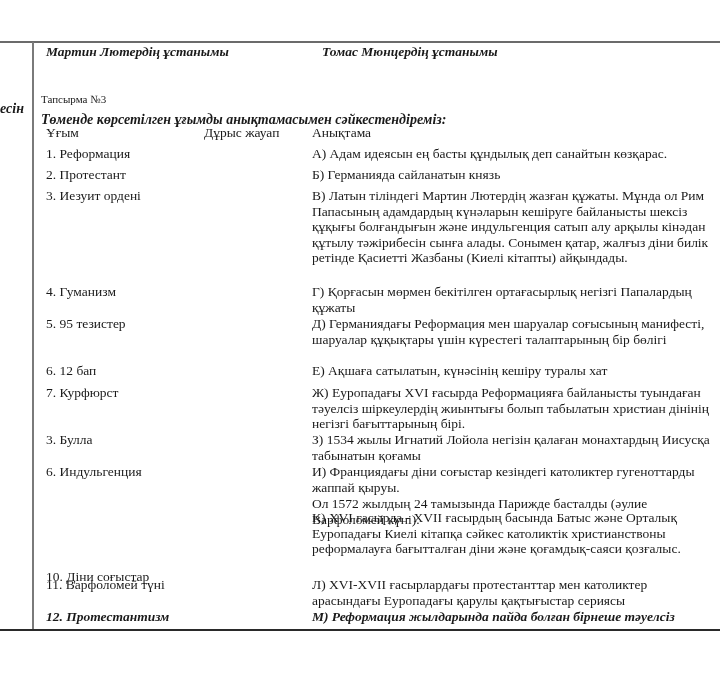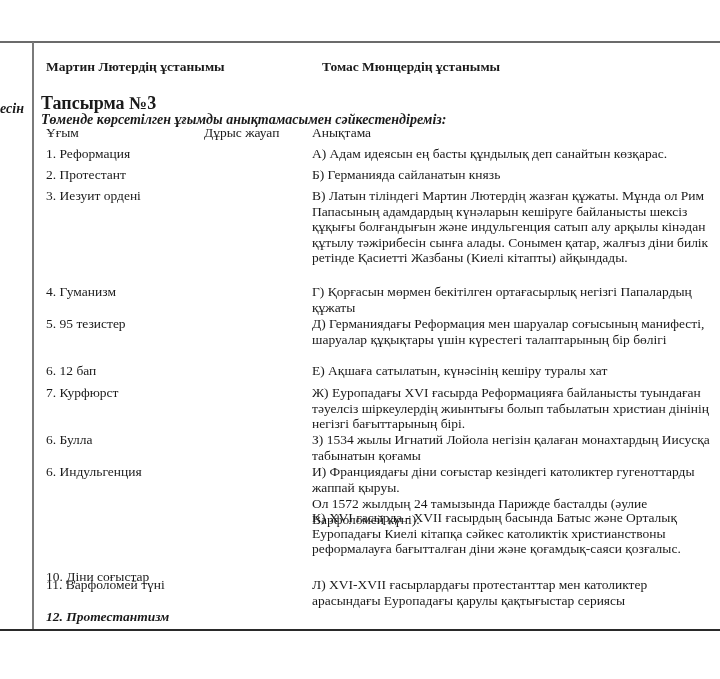--- a/index.html
+++ b/index.html
@@ -45,28 +45,28 @@
       font-size: 14px;
       font-weight: bold;
       font-style: italic;
       white-space: nowrap;
     }
     .pos-header {
       position: absolute;
       top: 44px;
       font-size: 13.5px;
       font-weight: bold;
+      font-style: italic;
       white-space: nowrap;
-      margin-top: 15px;
     }
     .task-title {
       position: absolute;
       left: 41px; top: 93px;
-      font-size: 18px;
-      font-weight: bold;
+      font-size: 11px;
+      font-weight: normal;
       white-space: nowrap;
     }
     .task-sub {
       position: absolute;
       left: 41px; top: 112px;
       font-size: 14px;
       font-weight: bold;
       font-style: italic;
       white-space: nowrap;
     }
@@ -114,31 +114,32 @@
   <div class="colhead" style="left:204px;">Дұрыс жауап</div>
   <div class="colhead" style="left:312px;">Анықтама</div>
 
   <div class="term" style="top:146px;">1. Реформация</div>
   <div class="term" style="top:167px;">2. Протестант</div>
   <div class="term" style="top:188px;">3. Иезуит ордені</div>
   <div class="term" style="top:284px;">4. Гуманизм</div>
   <div class="term" style="top:316px;">5. 95 тезистер</div>
   <div class="term" style="top:363px;">6. 12 бап</div>
   <div class="term" style="top:385px;">7. Курфюрст</div>
-  <div class="term" style="top:432px;">6. Булла</div>
+  <div class="term" style="top:432px;">3. Булла</div>
   <div class="term" style="top:464px;">6. Индульгенция</div>
   <div class="term" style="top:529px;margin-top:40px;">10. Діни соғыстар</div>
   <div class="term" style="top:577px;">11. Варфоломей  түні</div>
   <div class="term bold-italic" style="top:609px;">12. Протестантизм</div>
 
   <div class="def" style="top:146px;">А) Адам идеясын ең басты құндылық деп санайтын көзқарас.</div>
   <div class="def" style="top:167px;">Б) Германияда сайланатын князь</div>
   <div class="def" style="top:284px;">Г) Қорғасын мөрмен бекітілген ортағасырлық негізгі Папалардың құжаты</div>
   <div class="def" style="top:188px;">В) Латын тіліндегі Мартин Лютердің жазған құжаты. Мұнда ол Рим Папасының адамдардың күнәларын кешіруге байланысты шексіз құқығы болғандығын және индульгенция сатып алу арқылы кінәдан құтылу тәжірибесін сынға алады. Сонымен қатар, жалғыз діни билік ретінде Қасиетті Жазбаны (Киелі кітапты) айқындады.</div>
   <div class="def" style="top:363px;">Е) Ақшаға сатылатын, күнәсінің кешіру туралы хат</div>
   <div class="def" style="top:316px;">Д) Германиядағы Реформация мен шаруалар соғысының манифесті, шаруалар құқықтары үшін күрестегі талаптарының бір бөлігі</div>
   <div class="def" style="top:385px;">Ж) Еуропадағы XVI ғасырда Реформацияға  байланысты туындаған тәуелсіз шіркеулердің жиынтығы болып табылатын христиан дінінің негізгі бағыттарының бірі.</div>
   <div class="def" style="top:432px;">З) 1534 жылы Игнатий Лойола негізін қалаған монахтардың Иисусқа табынатын қоғамы</div>
   <div class="def" style="top:464px;">И) Франциядағы діни соғыстар кезіндегі католиктер гугеноттарды жаппай қыруы.</div>
   <div class="def" style="top:496px;">Ол 1572 жылдың 24 тамызында Парижде басталды (әулие Варфоломей күні).</div>
   <div class="def" style="top:510px;">К) XVI ғасырда - XVII ғасырдың басында Батыс және Орталық Еуропадағы Киелі кітапқа сәйкес католиктік христианствоны реформалауға бағытталған діни және қоғамдық-саяси қозғалыс.</div>
   <div class="def" style="top:577px;">Л) XVI-XVII ғасырлардағы протестанттар мен католиктер арасындағы Еуропадағы қарулы қақтығыстар сериясы</div>
+  <div class="def bold-italic" style="top:609px; white-space:nowrap;">М) Реформация жылдарында пайда болған бірнеше тәуелсіз</div>
 </div>
 
 </body></html>

